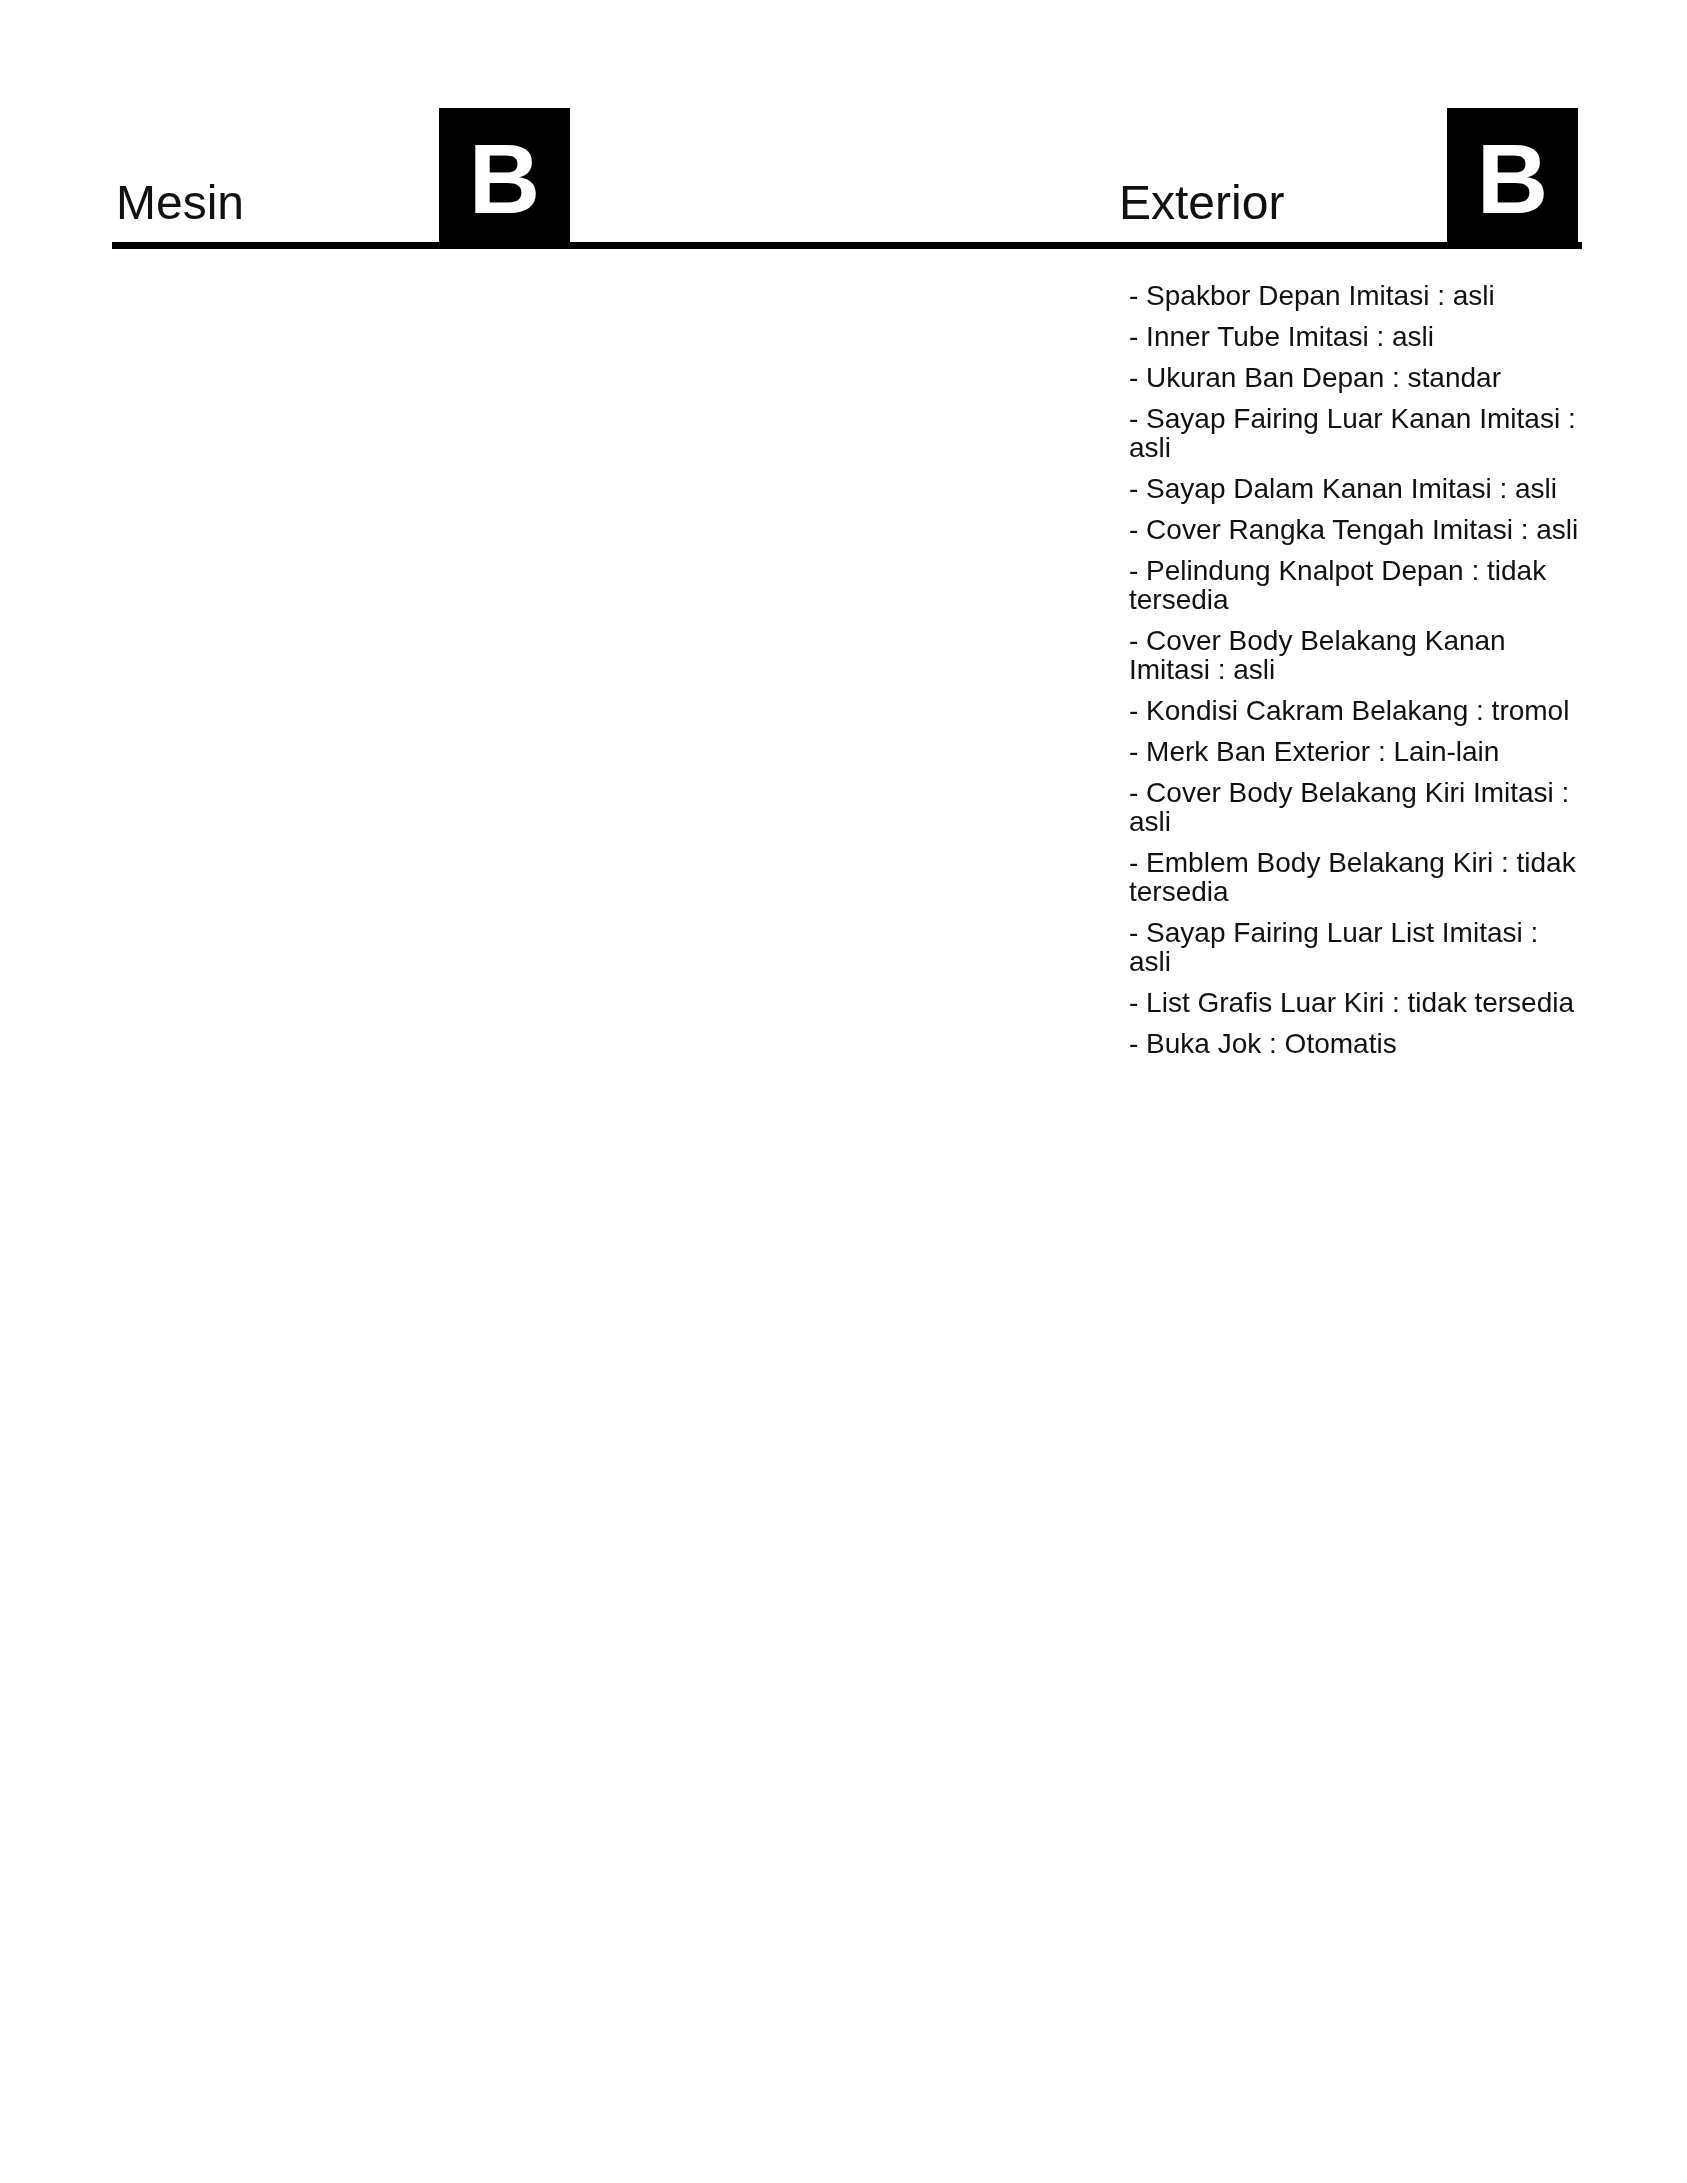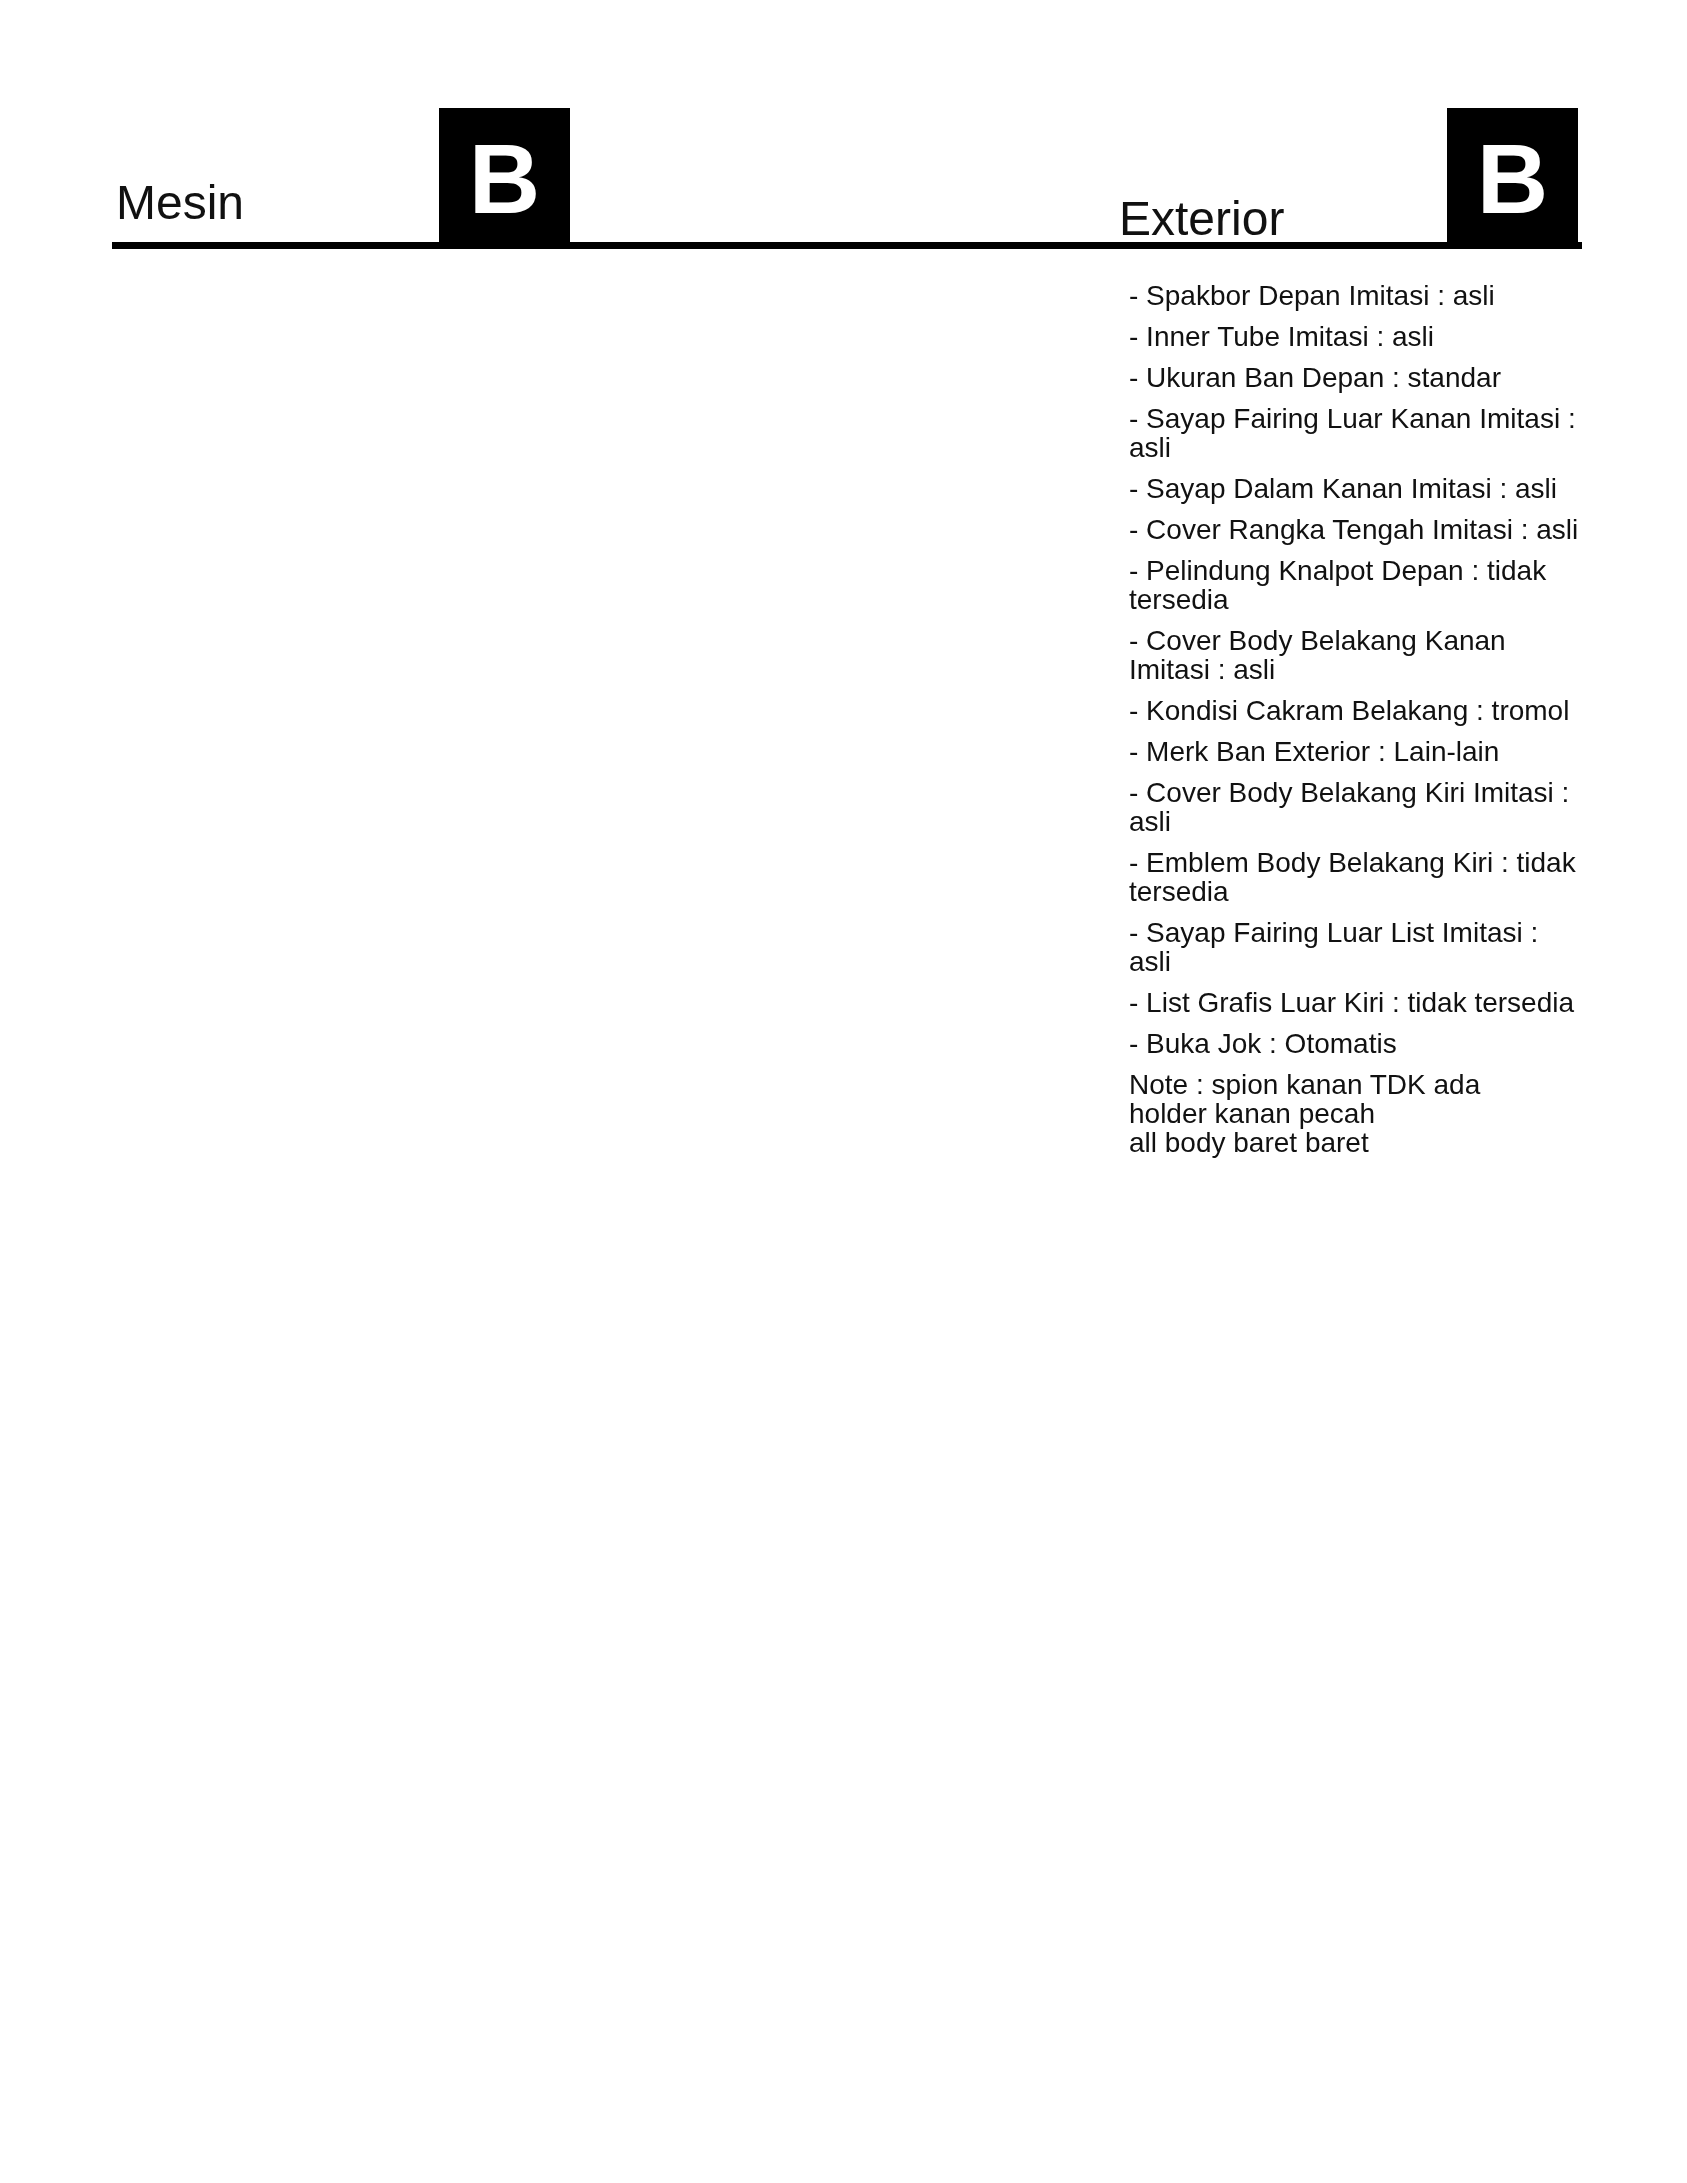--- a/index.html
+++ b/index.html
@@ -34,21 +34,21 @@
     position: absolute;
     top: 179px;
     margin: 0;
     font-size: 48px;
     line-height: 48px;
     font-weight: 400;
     color: var(--ink);
     white-space: nowrap;
   }
   .title-mesin { left: 116px; }
-  .title-exterior { left: 1119px; margin-top: 16px; }
+  .title-exterior { left: 1119px; }
 
   .grade-badge {
     position: absolute;
     top: 108px;
     width: 131px;
     height: 141px;
     background: var(--accent);
     display: flex;
     align-items: center;
     justify-content: center;
@@ -125,26 +125,17 @@
         <p class="list-item">- Emblem Body Belakang Kiri : tidak tersedia</p>
 
 
         <p class="list-item">- Sayap Fairing Luar List Imitasi : asli</p>
 
         <p class="list-item">- List Grafis Luar Kiri : tidak tersedia</p>
 
         <p class="list-item">- Buka Jok : Otomatis</p>
       </div>
 
-    <p class="note-block">
-      
-    
-        <span class="note-line">Note : spion kanan TDK ada</span><br>
-      
-        <span class="note-line">holder kanan pecah</span><br>
-      
-        <span class="note-line">all body baret baret</span><br>
-      </p>
 
   </div>
 
 </div>
 
 
 </body></html>

